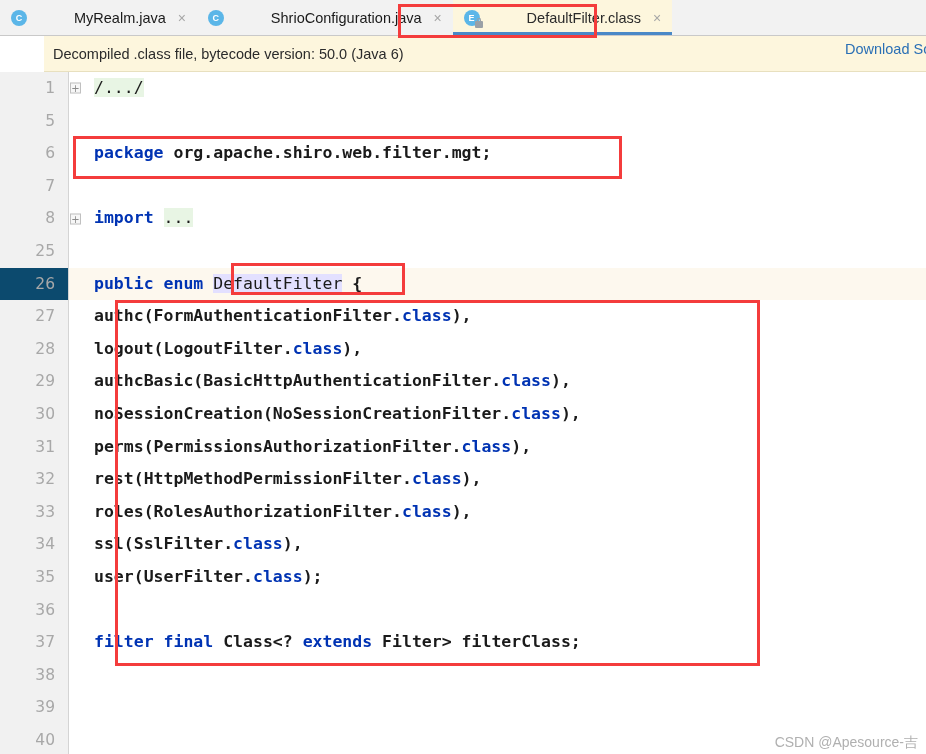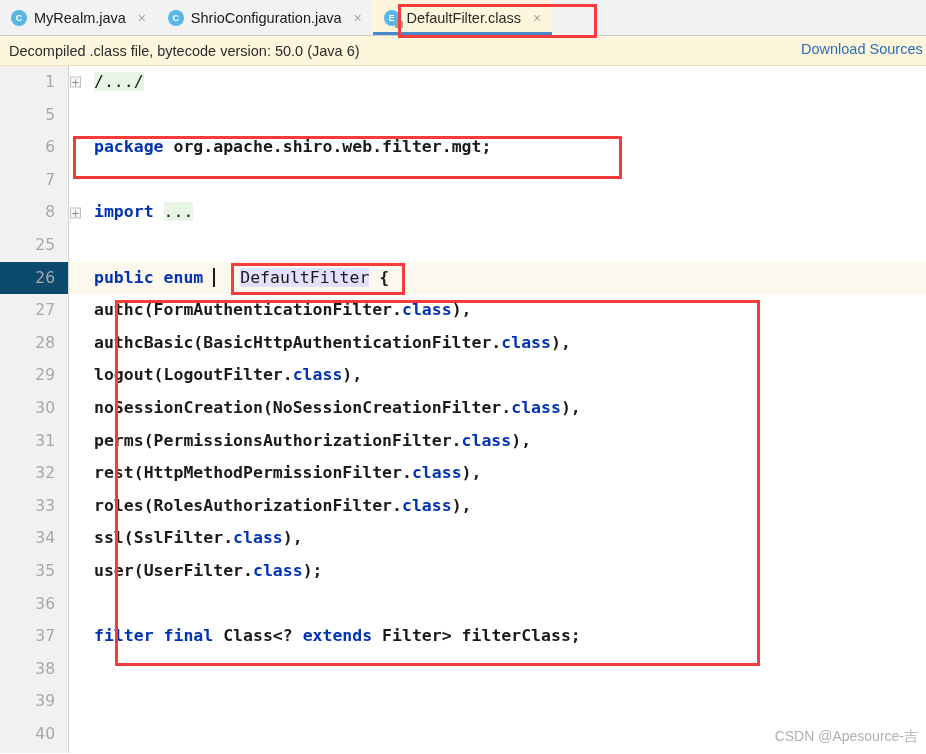--- a/index.html
+++ b/index.html
@@ -78,42 +78,44 @@
     height: 4px;
     border: 1px solid #9aa0a6;
     border-bottom: none;
     border-radius: 2px 2px 0 0;
     box-sizing: border-box;
   }
   .tab-label {
     font-size: 14.5px;
     color: #2b2b2b;
     white-space: nowrap;
+    margin-left: 40px;
   }
   .tab.inactive .tab-label { color: #1a1a1a; }
   .tab-close {
     font-size: 14px;
     color: #a6a6a6;
     line-height: 1;
     margin-left: 3px;
     width: 12px;
     text-align: center;
   }
 
   
   .notif-bar {
-    height: 30px;
+    height: 36px;
     background: #fdf6dd;
     border-bottom: 1px solid #e8e0bf;
     display: flex;
     align-items: center;
     justify-content: space-between;
     padding: 0 0 0 9px;
     box-sizing: border-box;
     position: relative;
+    margin-left: 44px;
   }
   .notif-text {
     font-size: 14.5px;
     color: #2b2b2b;
     white-space: nowrap;
   }
   .notif-link {
     font-size: 14.5px;
     color: #2a6fb5;
     white-space: nowrap;
@@ -198,21 +200,20 @@
   }
 
   .kw { color: #0033b3; font-weight: bold; }
   .plain { color: #1a1a1a; font-weight: bold; }
   .folded {
     background: #e8f5e4;
     color: #1a1a1a;
   }
   .sel {
     background: #e3e0ff;
-    margin-left: 27px;
   }
   .caret {
     display: inline-block;
     width: 0;
     border-left: 2px solid #1a1a1a;
     height: 19px;
     vertical-align: -4px;
     margin-right: -2px;
   }
 
@@ -222,21 +223,21 @@
     border: 3px solid #f43c3c;
     box-sizing: border-box;
     pointer-events: none;
     z-index: 20;
   }
 
   
   .watermark {
     position: absolute;
     right: 8px;
-    bottom: 8px;
+    bottom: 2px;
     font-size: 14px;
     color: #b0b0b0;
     font-family: "Liberation Sans", sans-serif;
     z-index: 30;
   }
 </style>
 </head>
 <body>
 
 <div class="tab-bar" id="tab-bar">
@@ -316,22 +317,22 @@
     </div>
   <div class="code-area" id="code-area">
       <div class="row"><span class="folded">/.../</span></div>
       <div class="row"></div>
       <div class="row"><span class="kw">package</span><span class="plain"> org.apache.shiro.web.filter.mgt;</span></div>
       <div class="row"></div>
       <div class="row"><span class="kw">import</span><span class="plain"> </span><span class="folded">...</span></div>
       <div class="row"></div>
       <div class="row caret-line"><span class="kw">public enum </span><span class="caret"></span><span class="sel">DefaultFilter</span><span class="plain"> {</span></div>
       <div class="row"><span class="plain">    authc(FormAuthenticationFilter.</span><span class="kw">class</span><span class="plain">),</span></div>
+      <div class="row"><span class="plain">    logout(LogoutFilter.</span><span class="kw">class</span><span class="plain">),</span></div>
       <div class="row"><span class="plain">    authcBasic(BasicHttpAuthenticationFilter.</span><span class="kw">class</span><span class="plain">),</span></div>
-      <div class="row"><span class="plain">    logout(LogoutFilter.</span><span class="kw">class</span><span class="plain">),</span></div>
       <div class="row"><span class="plain">    noSessionCreation(NoSessionCreationFilter.</span><span class="kw">class</span><span class="plain">),</span></div>
       <div class="row"><span class="plain">    perms(PermissionsAuthorizationFilter.</span><span class="kw">class</span><span class="plain">),</span></div>
       <div class="row"><span class="plain">    rest(HttpMethodPermissionFilter.</span><span class="kw">class</span><span class="plain">),</span></div>
       <div class="row"><span class="plain">    roles(RolesAuthorizationFilter.</span><span class="kw">class</span><span class="plain">),</span></div>
       <div class="row"><span class="plain">    ssl(SslFilter.</span><span class="kw">class</span><span class="plain">),</span></div>
       <div class="row"><span class="plain">    user(UserFilter.</span><span class="kw">class</span><span class="plain">);</span></div>
       <div class="row"></div>
       <div class="row"><span class="plain">    </span><span class="kw">filter final</span><span class="plain"> Class&lt;? </span><span class="kw">extends</span><span class="plain"> Filter&gt; filterClass;</span></div>
       <div class="row"></div>
     </div>

